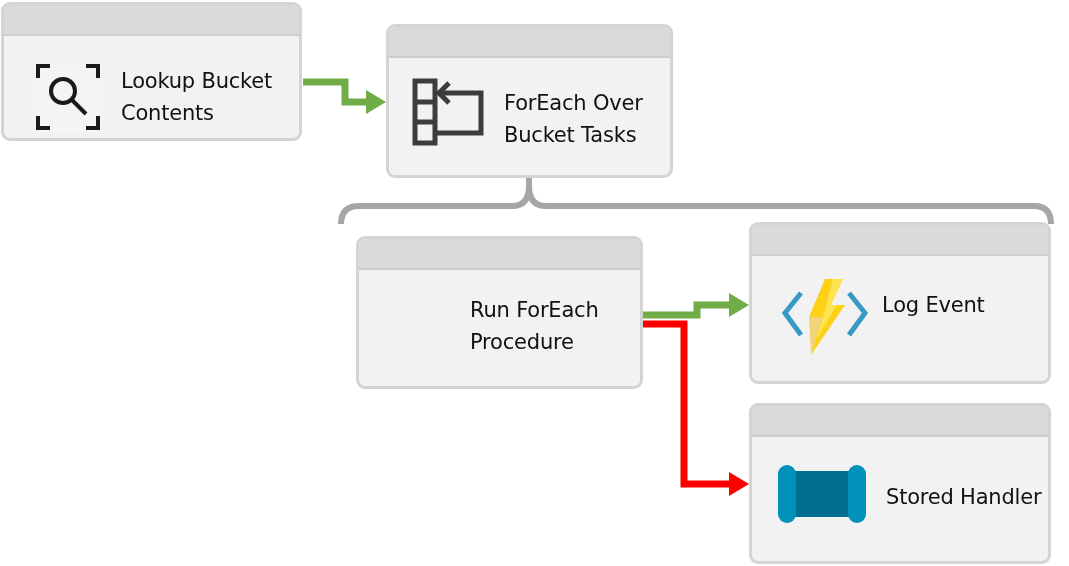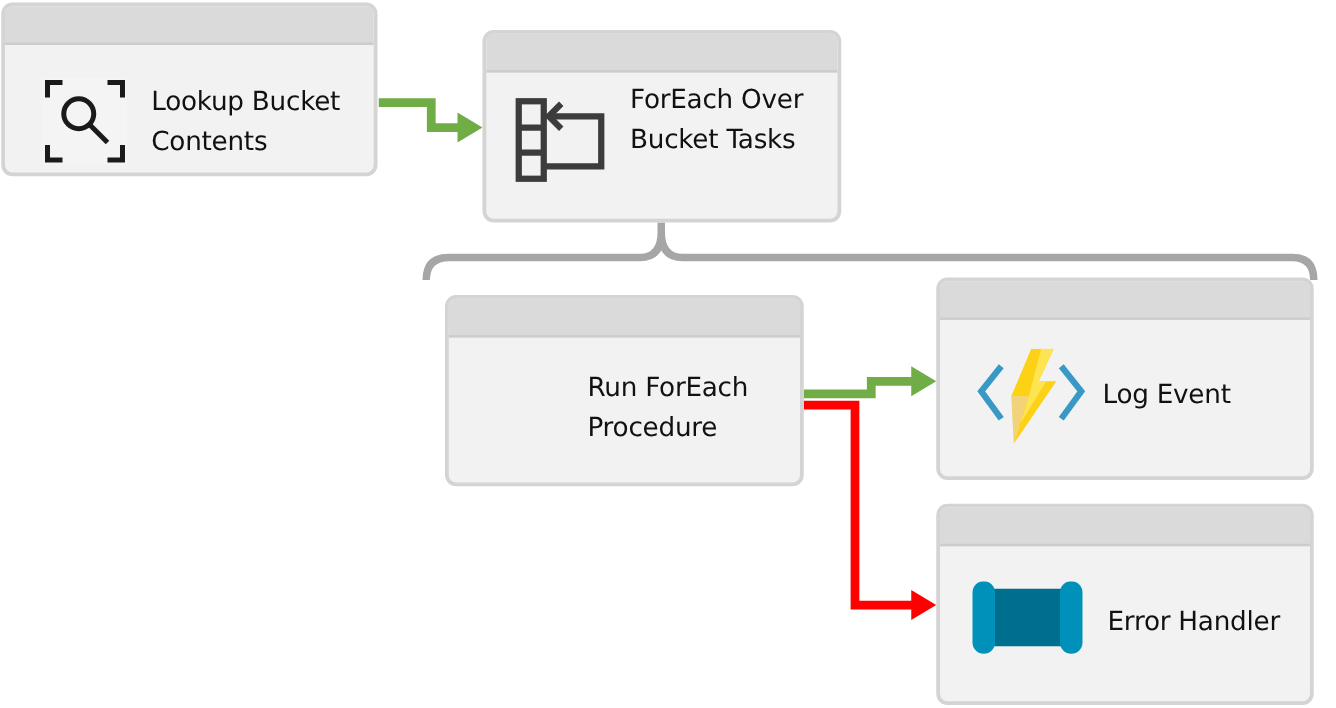--- a/index.html
+++ b/index.html
@@ -29,25 +29,25 @@
     }
     #n-lookup  { left: 1px;   top: 2px;   width: 301px; height: 139px; }
     #n-foreach { left: 386px; top: 24px;  width: 287px; height: 154px; }
     #n-sql     { left: 356px; top: 236px; width: 287px; height: 153px; }
     #n-log     { left: 749px; top: 222px; width: 302px; height: 162px; }
     #n-error   { left: 749px; top: 403px; width: 302px; height: 161px; }
 
     #n-lookup .icon  { left: 30px; top: 57px; }
     #n-lookup .label { left: 117px; top: 60px; }
     #n-foreach .icon { left: 22px; top: 50px; }
-    #n-foreach .label{ left: 115px; top: 36px; }
+    #n-foreach .label{ left: 115px; top: 60px; }
     #n-sql .icon     { left: 29px; top: 45px; }
     #n-sql .label    { left: 111px; top: 55px; }
     #n-log .icon     { left: 29px; top: 54px; }
-    #n-log .label    { left: 130px; top: 74px; }
+    #n-log .label    { left: 130px; top: 64px; }
     #n-error .icon   { left: 24px; top: 59px; }
     #n-error .label  { left: 134px; top: 75px; }
 
     svg.overlay { position: absolute; left: 0; top: 0; pointer-events: none; }
   </style>
 </head>
 <body>
 
 <svg class="overlay" width="1069" height="566">
 
@@ -128,14 +128,14 @@
 
 <div class="node" id="n-error">
   <div class="header"></div>
   <div class="icon">
     <svg width="92" height="60" viewBox="0 0 92 60">
       <rect x="14" y="6" width="64" height="46" fill="#006e8f"></rect>
       <rect x="2" y="0" width="18" height="58" rx="9" fill="#0091ba"></rect>
       <rect x="72" y="0" width="18" height="58" rx="9" fill="#0091ba"></rect>
     </svg>
   </div>
-  <div class="label">Error Handler</div>
+  <div class="label">Stored Handler</div>
 </div>
 
 </body></html>

